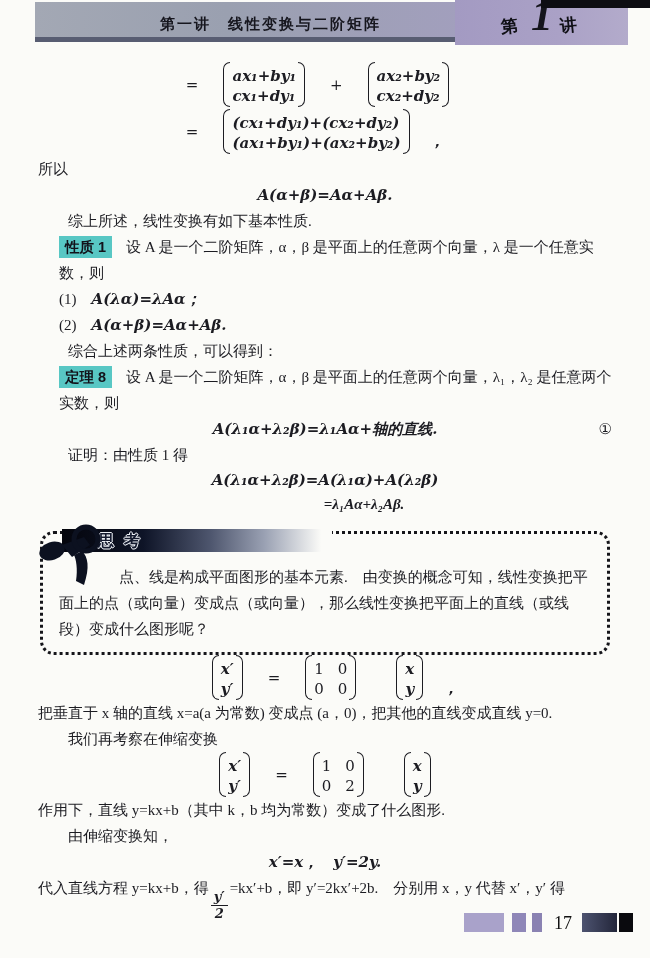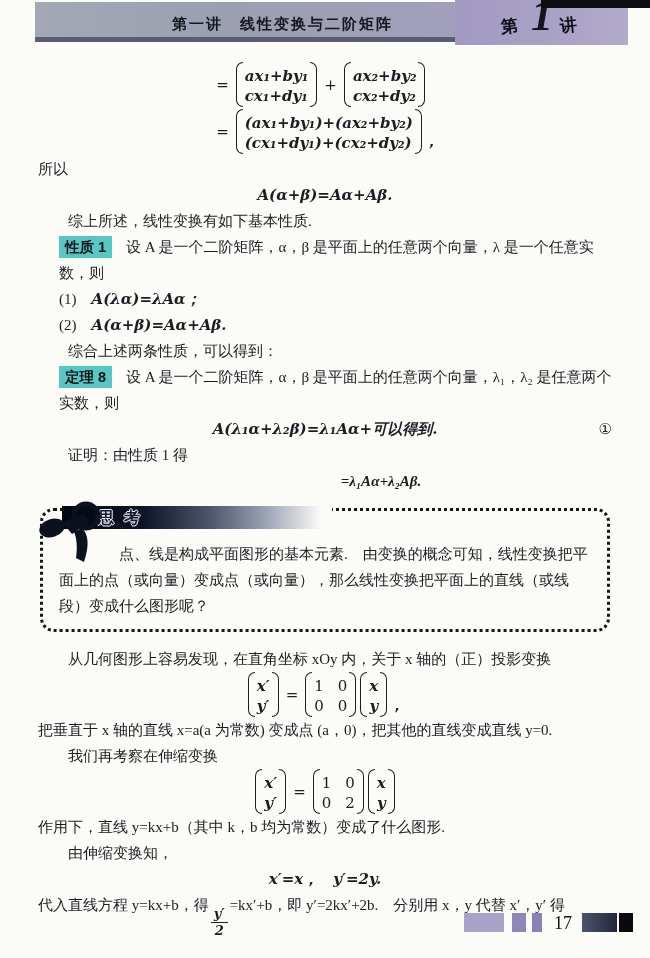--- a/index.html
+++ b/index.html
@@ -15,21 +15,21 @@
   }
   
   .hdr{position:absolute;top:0;left:0;width:650px;height:46px;}
   .hdr-bar{
     position:absolute;left:35px;top:2px;width:425px;height:40px;
     background:linear-gradient(90deg,#a3a8b4 0%,#9aa0b0 45%,#a29fbd 100%);
     border-bottom:5px solid #585d72;
     box-sizing:border-box;
   }
   .hdr-title{
-    position:absolute;left:137px;top:9px;
+    position:absolute;left:125px;top:9px;
     font-family:Liberation Serif, serif;
     font-weight:bold;font-size:15px;letter-spacing:2px;color:#16161e;
   }
   .hdr-badge{
     position:absolute;left:455px;top:0;width:173px;height:45px;
     background:linear-gradient(90deg,#a39ac2 0%,#aaa1c6 60%,#b3abcb 100%);
   }
   .b-pre,.b-suf{
     position:absolute;font-weight:bold;font-size:17px;color:#101016;
     transform:rotate(-6deg);
@@ -50,21 +50,21 @@
   .ctr{text-align:center;}
   .eqrel{position:relative;}
   .marker{position:absolute;right:0;top:0;font-style:normal;font-weight:normal;}
   
   .hl{
     display:inline-block;background:#58c7c4;color:#12121a;
     font-weight:bold;padding:0 6px;margin-right:14px;line-height:22px;
     font-family:"Liberation Sans","DejaVu Sans",sans-serif;font-size:14.5px;
   }
   
-  .vec{position:relative;display:inline-block;padding:1px 9px;margin:0 2px;vertical-align:middle;}
+  .vec{position:relative;display:inline-block;padding:1px 9px;margin:0 20px;vertical-align:middle;}
   .vec::before,.vec::after{content:"";position:absolute;top:0;bottom:0;width:6px;}
   .vec::before{left:0;border-left:1.6px solid #1c1c22;border-top:1.6px solid #1c1c22;border-bottom:1.6px solid #1c1c22;border-radius:9px 0 0 9px;}
   .vec::after{right:0;border-right:1.6px solid #1c1c22;border-top:1.6px solid #1c1c22;border-bottom:1.6px solid #1c1c22;border-radius:0 9px 9px 0;}
   .col{display:inline-flex;flex-direction:column;align-items:flex-start;line-height:20px;}
   .col.c{align-items:center;}
   .mat2{display:inline-grid;grid-template-columns:auto auto;column-gap:14px;line-height:20px;justify-items:center;font-style:normal;font-weight:normal;}
   .mop{display:inline-block;margin:0 5px;vertical-align:middle;font-weight:normal;font-style:normal;}
   .eqline{margin:2px 0;}
   .eqblock{display:inline-block;text-align:left;}
   .trail{vertical-align:bottom;}
@@ -128,22 +128,22 @@
           <span class="mop">=</span><span class="vec"><span class="col">
                 <span>ax₁+by₁</span>
                 <span>cx₁+dy₁</span>
               </span></span><span class="mop">+</span><span class="vec"><span class="col">
                 <span>ax₂+by₂</span>
                 <span>cx₂+dy₂</span>
               </span></span>
         </div>
         <div class="eqline math">
           <span class="mop">=</span><span class="vec"><span class="col">
+                <span>(cx₁+dy₁)+(cx₂+dy₂)</span>
                 <span>(ax₁+by₁)+(ax₂+by₂)</span>
-                <span>(cx₁+dy₁)+(cx₂+dy₂)</span>
               </span></span><span class="trail">，</span>
         </div>
       </div>
     </div>
 
     <div class="line">所以</div>
     <div class="ctr math">A(α+β)=Aα+Aβ.</div>
     <div class="ind">综上所述，线性变换有如下基本性质.</div>
 
     <div class="ind15">
@@ -157,47 +157,47 @@
       <span>(2)</span>　<span class="math">A(α+β)=Aα+Aβ.</span>
     </div>
 
     <div class="ind">综合上述两条性质，可以得到：</div>
 
     <div class="ind15">
       <span class="hl">定理 8</span><span>设 A 是一个二阶矩阵，α，β 是平面上的任意两个向量，λ₁，λ₂ 是任意两个实数，则</span>
     </div>
 
     <div class="ctr eqrel">
-      <span class="math">A(λ₁α+λ₂β)=λ₁Aα+可以得到.</span>
+      <span class="math">A(λ₁α+λ₂β)=λ₁Aα+轴的直线.</span>
       <span class="marker">①</span>
     </div>
 
     <div class="ind">证明：由性质 1 得</div>
 
     <div class="ctr">
       <span class="eqblock proofeq math">
+        <span class="l1">A(λ₁α+λ₂β)=A(λ₁α)+A(λ₂β)</span>
         <span class="l2">=λ₁Aα+λ₂Aβ.</span>
       </span>
     </div>
 
     <div class="think">
       <div class="think-box">
         <p>点、线是构成平面图形的基本元素.　由变换的概念可知，线性变换把平面上的点（或向量）变成点（或向量），那么线性变换把平面上的直线（或线段）变成什么图形呢？</p>
       </div>
       <div class="think-bar"></div>
       <span class="think-label">思考</span>
       <svg class="hand-icon" viewBox="0 0 80 74">
         <ellipse cx="14" cy="28" rx="13" ry="9" fill="#0c1120" transform="rotate(-18 14 28)"></ellipse>
         <path d="M24 22 L46 14 L52 22 L34 34 Z" fill="#0c1120"></path>
         <circle cx="48" cy="16" r="12" fill="none" stroke="#0c1120" stroke-width="5"></circle>
         <path d="M44 28 C50 34,52 44,46 62 L38 58 C40 46,38 36,36 32 Z" fill="#0c1120"></path>
       </svg>
     </div>
 
-    <div class="ind" style="margin-top:14px;">从几何图形上容易发现，在直角坐标 xOy 内，关于 x 轴的（正）投影变换</div>
 
     <div class="ctr">
       <span class="math">
         <span class="vec"><span class="col c">
               <span>x′</span>
               <span>y′</span>
             </span></span><span class="mop">=</span><span class="vec"><span class="mat2">
               <span>1</span>
               <span>0</span>
               <span>0</span>

